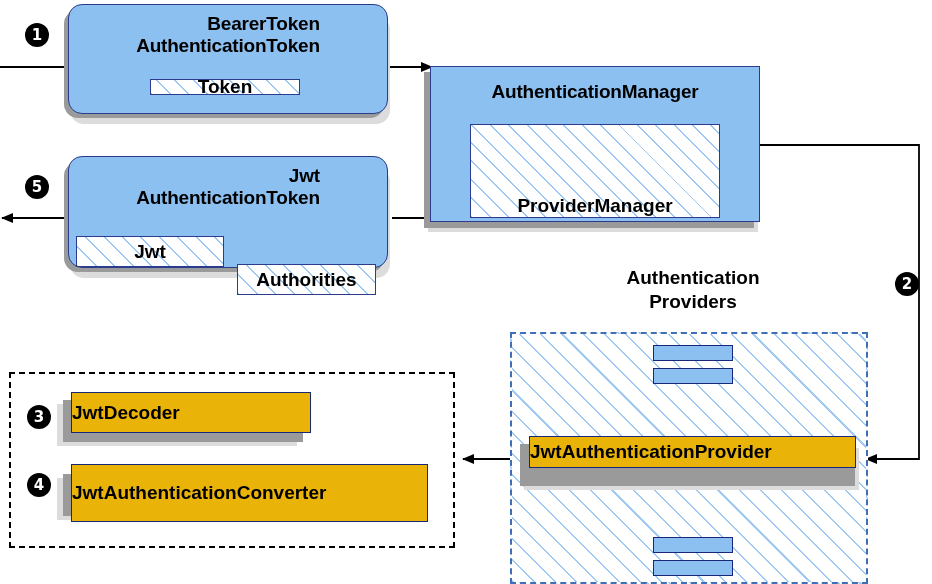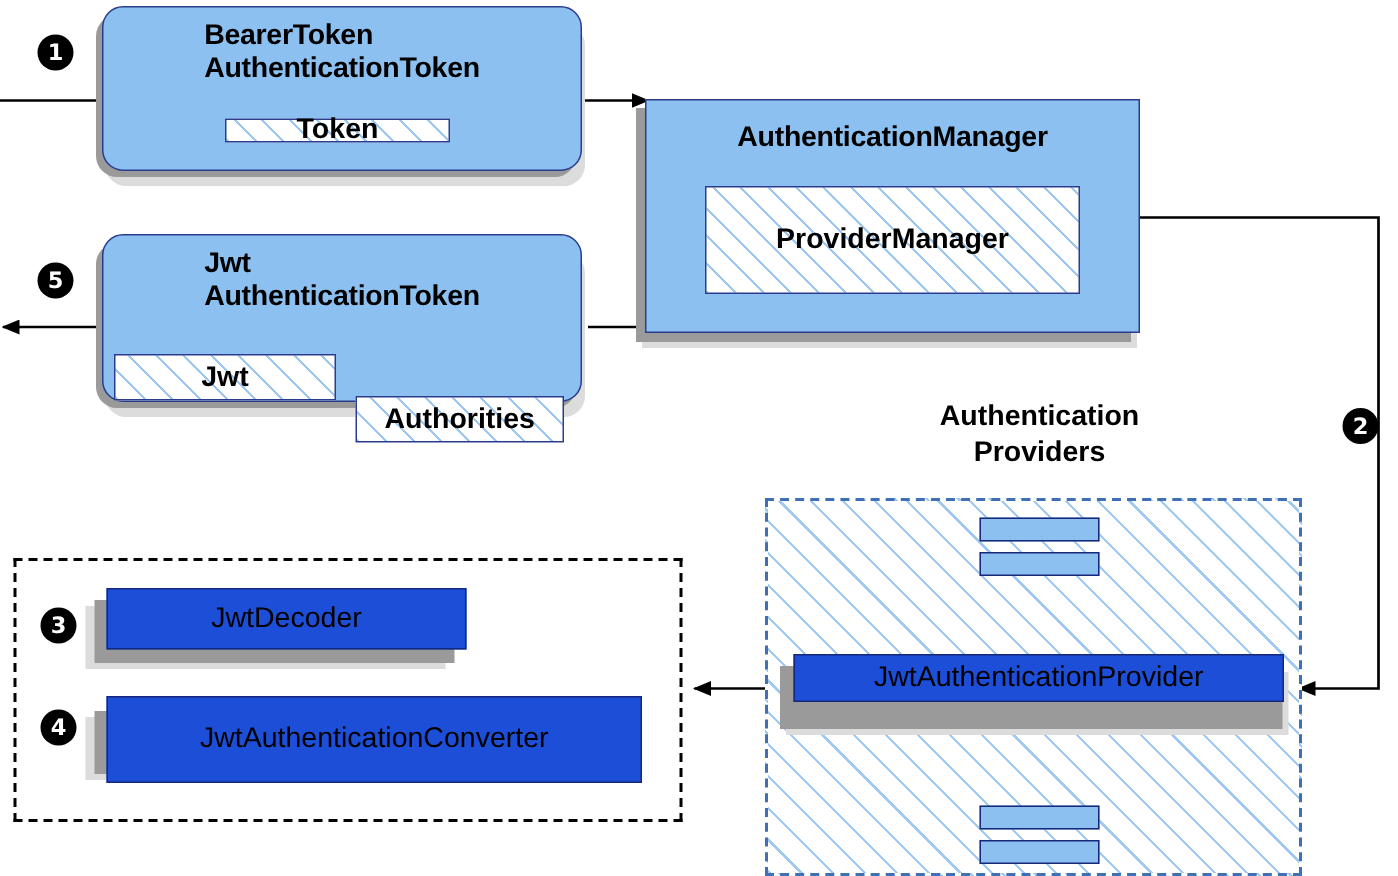--- a/index.html
+++ b/index.html
@@ -31,21 +31,21 @@
     position: absolute;
     box-sizing: border-box;
     background: #8bc0f0;
     border: 1.6px solid #2b3c8c;
     display: flex;
     flex-direction: column;
     align-items: center;
     justify-content: flex-start;
     color: #000000;
     font-weight: bold;
-    text-align: left;
+    text-align: right;
     z-index: 5;
   }
   .node.rounded {
     border-radius: 14px;
   }
   .node-title {
     font-size: 19px;
     line-height: 22px;
     font-weight: bold;
     letter-spacing: -0.2px;
@@ -143,27 +143,27 @@
     line-height: 24px;
     text-align: center;
     z-index: 12;
     font-family: "DejaVu Sans", sans-serif;
   }
 
   
   .bar-node {
     position: absolute;
     box-sizing: border-box;
-    background: #1d4ed8;
+    background: #eab308;
     border: 1.6px solid #17287a;
     display: flex;
     align-items: center;
-    justify-content: center;
-    font-size: 19px;
-    font-weight: normal;
+    justify-content: flex-start;
+    font-size: 19px;
+    font-weight: bold;
     color: #000;
     z-index: 8;
   }
 </style>
 </head>
 <body>
 
 <div id="diagram">
 
   <svg id="svg-layer" viewBox="0 0 932 584" xmlns="http://www.w3.org/2000/svg">
@@ -228,21 +228,21 @@
   </div>
   <div class="hatch-box" style="left:237px; top:236px; width:139px; height:31px;margin-top:28px;">
     <span>Authorities</span>
   </div>
 
   <div class="shadow light" style="left:428px; top:76px; width:330px; height:156px;"></div>
   <div class="shadow" style="left:424px; top:72px; width:330px; height:156px;"></div>
   <div class="node" style="left:430px; top:66px; width:330px; height:156px; padding-top:14px;">
     <div class="node-title">AuthenticationManager</div>
   </div>
-  <div class="hatch-box" style="left:470px; top:124px; width:250px; height:72px;">
+  <div class="hatch-box" style="left:470px; top:124px; width:250px; height:94px;align-items:flex-end;">
     <span>ProviderManager</span>
   </div>
 
   <div class="group-caption" style="left:588px; top:266px; width:210px;">Authentication
 Providers</div>
 
   <div class="dashed-group blue-hatch" style="left:510px; top:332px; width:358px; height:252px;"></div>
 
   <div class="mini-bar" style="left:653px; top:345px; width:80px; height:16px;"></div>
   <div class="mini-bar" style="left:653px; top:368px; width:80px; height:16px;"></div>

